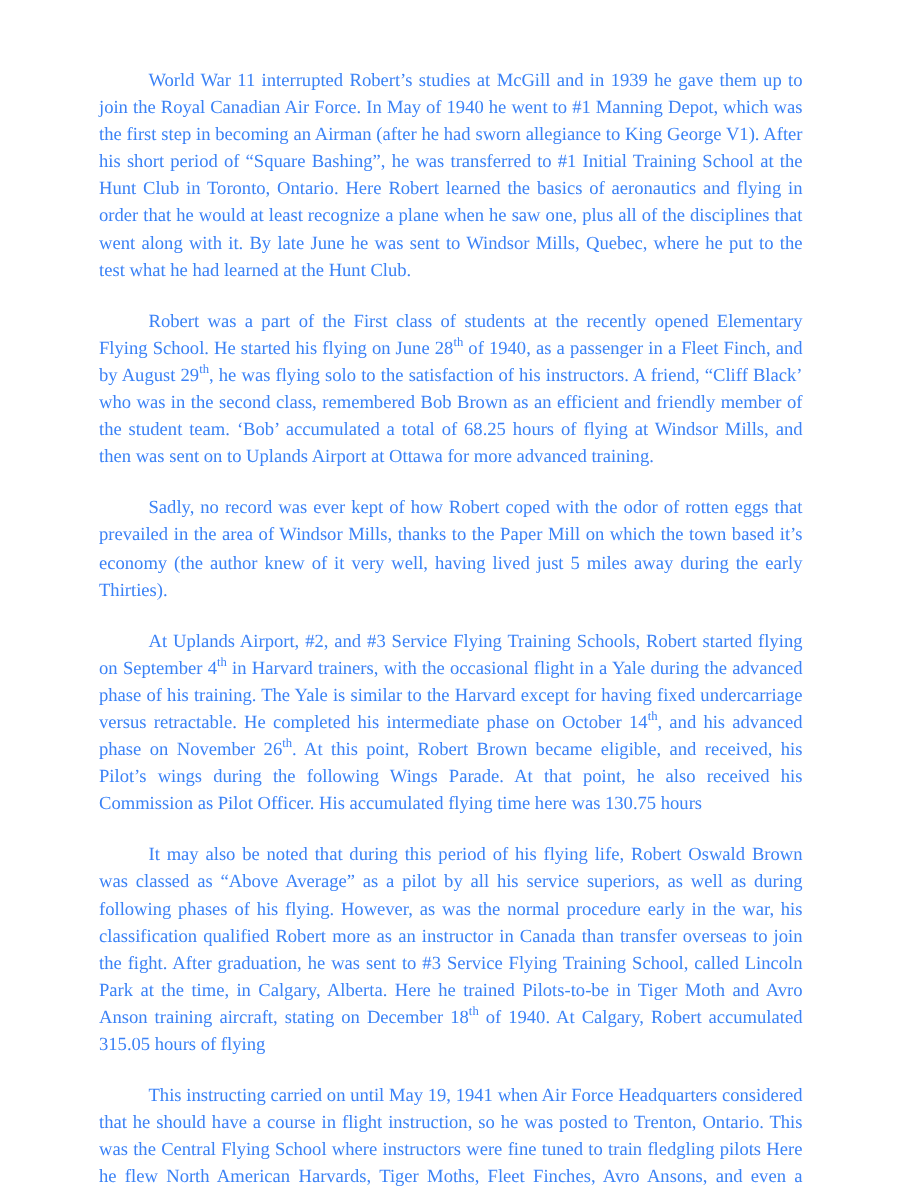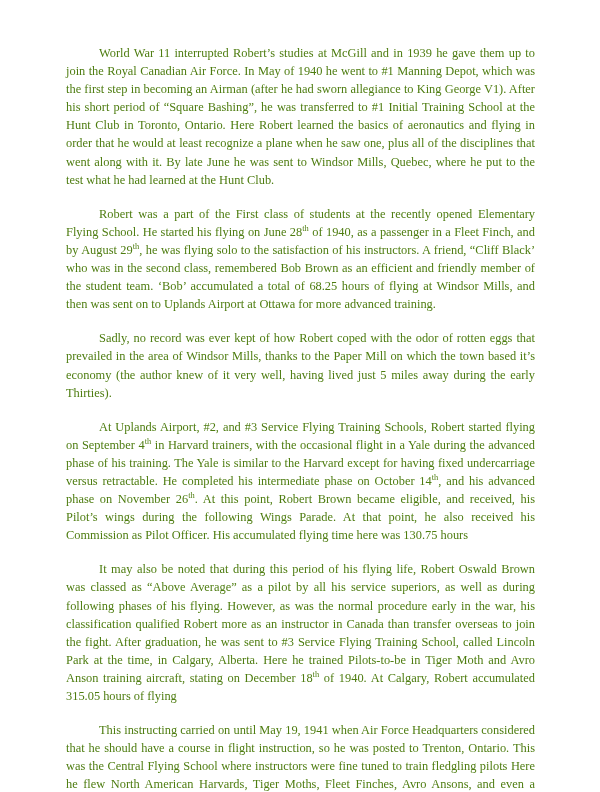--- a/index.html
+++ b/index.html
@@ -32,21 +32,21 @@
   }
 
   p.para {
     margin: 0 0 16px 0;
     padding: 0;
     font-size: 12.4px;
     line-height: 18.1px;
     text-align: justify;
     text-justify: inter-word;
     text-indent: 33px;
-    color: #4d7c0f;
+    color: #3b82f6;
     -webkit-font-smoothing: antialiased;
   }
 
   p.para:last-child {
     margin-bottom: 0;
   }
 
   sup.ord {
     font-size: 0.68em;
     vertical-align: super;

